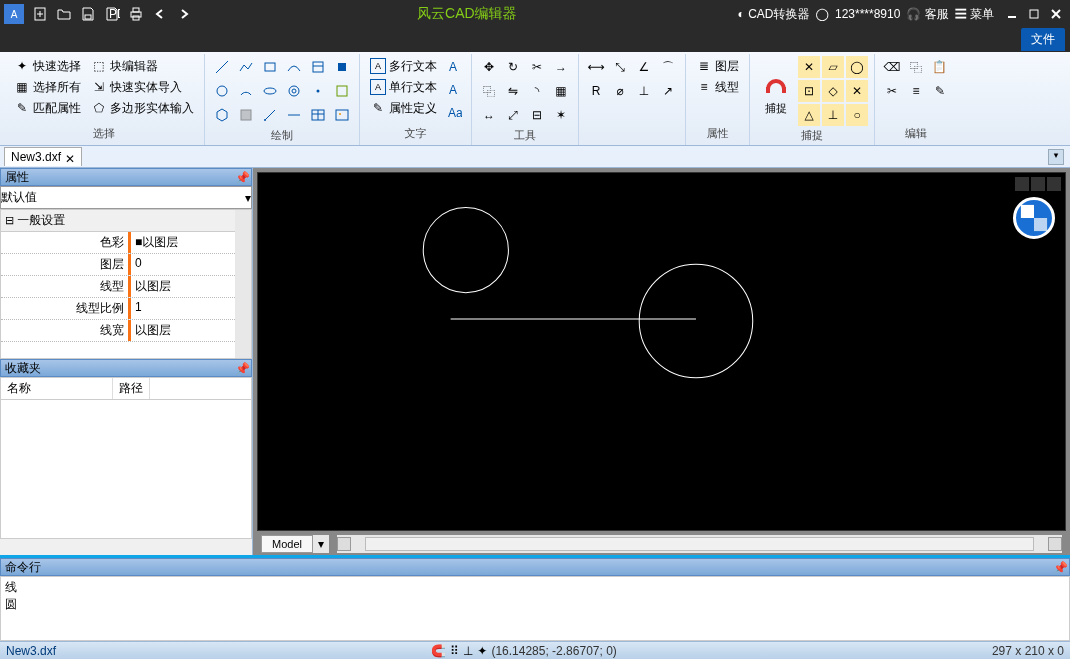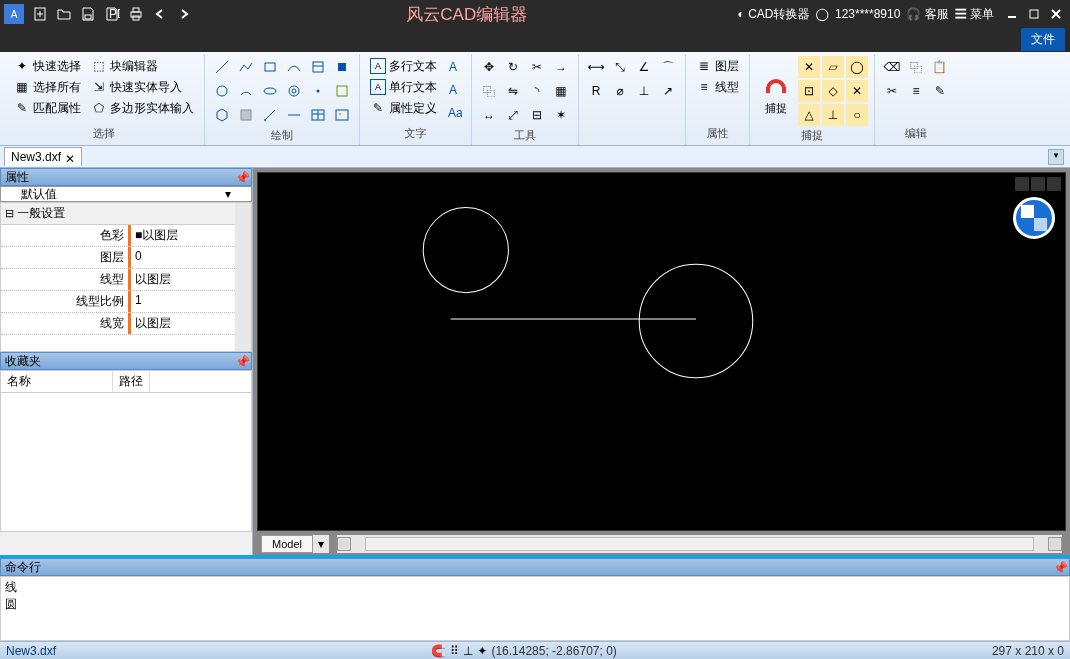--- a/index.html
+++ b/index.html
@@ -1,21 +1,21 @@
 <!DOCTYPE html>
 <html><head>
 <meta charset="utf-8">
 <style>
 *{margin:0;padding:0;box-sizing:border-box;font-family:"Microsoft YaHei",Arial,sans-serif;font-size:12px;}
 body{width:1070px;height:659px;overflow:hidden;background:#f0f0f0;display:flex;flex-direction:column;}
 .titlebar{height:28px;background:#2a2a2a;display:flex;align-items:center;color:#fff;padding:0 4px;}
 .titlebar .logo{width:20px;height:20px;background:#3b7dd8;margin-right:4px;display:flex;align-items:center;justify-content:center;color:#fff;font-size:10px;}
 .titlebar .tbtn{width:22px;height:22px;display:flex;align-items:center;justify-content:center;margin:0 1px;cursor:pointer;color:#fff;}
 .titlebar .tbtn svg{width:16px;height:16px;}
-.titlebar .title{flex:1;text-align:center;color:#fca5a5;font-size:17px;}
+.titlebar .title{flex:1;text-align:center;color:#84cc16;font-size:14px;}
 .titlebar .rinfo{display:flex;align-items:center;gap:6px;}
 .titlebar .rinfo span{color:#fff;font-size:12px;}
 .win-btns{display:flex;gap:2px;margin-left:8px;}
 .win-btns div{width:20px;height:18px;display:flex;align-items:center;justify-content:center;cursor:pointer;}
 .tabs-row{height:24px;background:#2a2a2a;display:flex;align-items:flex-end;padding:0 4px;flex-direction:column;}
 .tab{padding:3px 10px;color:#fff;font-size:12px;cursor:pointer;background:#0a5ab4;border-radius:2px 2px 0 0;margin-right:1px;}
 .tab.inactive{background:transparent;color:#ccc;margin-left:12px;}
 .tab.active{background:#e8f0fb;color:#000;}
 .tabs-row .spacer{flex:1;}
 .tabs-row .right-tools{display:flex;gap:3px;padding-bottom:2px;}
@@ -33,21 +33,21 @@
 .big-btn{display:flex;flex-direction:column;align-items:center;justify-content:center;width:40px;padding:2px;cursor:pointer;}
 .big-btn .bicon{width:32px;height:32px;}
 .big-btn span{font-size:11px;margin-top:2px;}
 .doc-tabs{height:22px;background:#e8f0fb;border-bottom:1px solid #9db8d9;display:flex;align-items:center;padding:0 4px;}
 .doc-tab{background:#fff;border:1px solid #aaa;border-bottom:none;padding:2px 6px;font-size:11px;display:flex;align-items:center;gap:4px;}
 .doc-tab .close{width:10px;height:10px;cursor:pointer;}
 .main{flex:1;display:flex;overflow:hidden;}
 .left-panel{width:253px;display:flex;flex-direction:column;border-right:1px solid #9db8d9;}
 .panel-header{height:18px;background:linear-gradient(#a8c5e8,#7ba8d8);color:#000;font-size:11px;padding:2px 4px;display:flex;align-items:center;border:1px solid #5a8bc4;}
 .panel-header .pin{margin-left:auto;width:12px;height:12px;}
-.prop-select{height:16px;border:1px solid #999;background:#fff;display:flex;align-items:center;padding:0 20px;font-size:11px;}
+.prop-select{height:23px;border:1px solid #999;background:#fff;display:flex;align-items:center;padding:0 0;font-size:11px;}
 .prop-select .arrow{margin-left:auto;}
 .prop-body{flex:1;overflow:auto;background:#fff;border:1px solid #ccc;position:relative;}
 .prop-row{display:flex;border-bottom:1px dotted #bbb;font-size:11px;}
 .prop-row .k{width:130px;padding:2px 4px;text-align:right;border-right:3px solid #f97316;}
 .prop-row .v{flex:1;padding:2px 4px;}
 .prop-section{background:#f0f0f0;font-size:11px;padding:2px 4px;border-bottom:1px solid #ccc;}
 .fav-panel{height:180px;display:flex;flex-direction:column;}
 .fav-header-row{display:flex;background:#fff;border:1px solid #ccc;font-size:11px;}
 .fav-header-row div{padding:2px 6px;border-right:1px solid #ddd;}
 .fav-body{flex:1;background:#fff;border:1px solid #ccc;border-top:none;}

